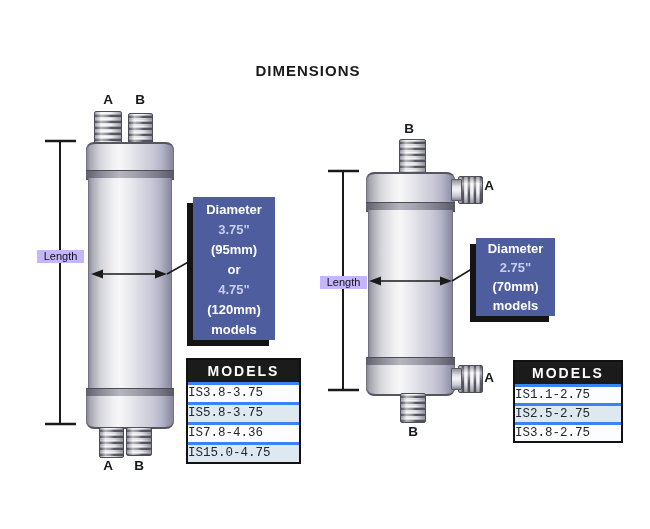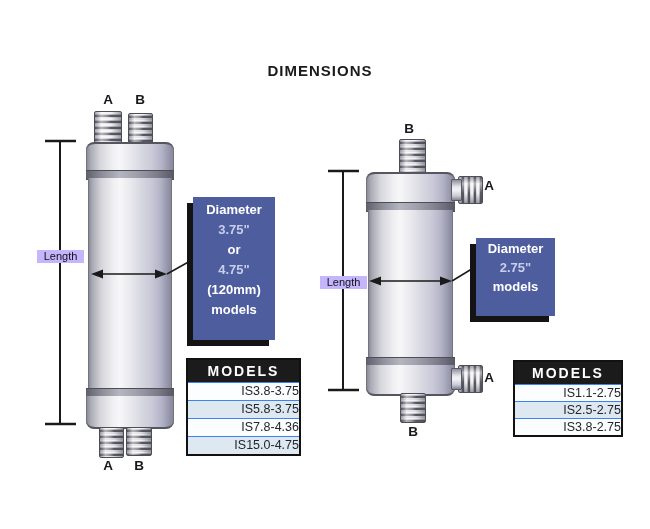--- a/index.html
+++ b/index.html
@@ -55,33 +55,33 @@
   .note-left{padding-top:3px;}
   .note-right .line{line-height:19px;}
   .note-right{padding-top:1px;}
   
   .models{border:2px solid #111;background:#fcfdfe;}
   .models-header{
     background:var(--table-header-bg,#1b1b1b);color:#fff;font-weight:bold;font-size:14px;
     letter-spacing:2px;text-align:center;height:22px;line-height:22px;
   }
   .models-row{
-    font-size:12.5px;color:#23272c;text-align:right;border-top:1px solid #3b82f6;
+    font-size:12.5px;color:#23272c;text-align:left;border-top:3px solid #3b82f6;font-family:Liberation Mono, monospace;
   }
   .models-row.alt{background:var(--table-alt-row,#dde8f1);}
   .models-left .models-row{height:17px;line-height:17px;}
   .models-right .models-row{height:16px;line-height:16px;}
   svg{pointer-events:none;}
 </style>
 </head>
 <body>
 
 <div id="canvas">
 
-  <div class="abs page-title" style="left:250px;top:62px;width:140px;">DIMENSIONS</div>
+  <div class="abs page-title" style="left:238px;top:62px;width:140px;">DIMENSIONS</div>
 
   <div class="abs port-v" style="left:94px;top:111px;width:26px;height:32px;"></div>
   <div class="abs port-v" style="left:128px;top:113px;width:23px;height:30px;"></div>
 
   <div class="abs metal cap-top" style="left:86px;top:142px;width:88px;height:28px;"></div>
   <div class="abs band" style="left:86px;top:170px;width:88px;height:8px;"></div>
   <div class="abs metal body-shell" style="left:88px;top:178px;width:84px;height:210px;"></div>
   <div class="abs band" style="left:86px;top:388px;width:88px;height:8px;"></div>
   <div class="abs metal cap-bottom" style="left:86px;top:396px;width:88px;height:31px;"></div>
 
@@ -141,28 +141,30 @@
       <line x1="452" y1="281" x2="475" y2="267" stroke-width="1.5"></line>
     </g>
   </svg>
 
   <div class="abs length-label" style="left:37px;top:250px;width:47px;">Length</div>
   <div class="abs length-label" style="left:320px;top:276px;width:47px;">Length</div>
 
   <div class="abs note note-left" style="left:193px;top:197px;width:82px;height:140px;">
     <span class="line">Diameter</span>
     <span class="line tint">3.75"</span>
+    <span class="line">(95mm)</span>
     <span class="line">or</span>
     <span class="line tint">4.75"</span>
     <span class="line">(120mm)</span>
     <span class="line">models</span>
   </div>
   <div class="abs note note-right" style="left:476px;top:238px;width:79px;height:77px;">
     <span class="line">Diameter</span>
     <span class="line tint">2.75"</span>
+    <span class="line">(70mm)</span>
     <span class="line">models</span>
   </div>
 
   <div class="abs models models-left" style="left:186px;top:358px;width:111px;">
     <div class="models-header" style="border-top:none;">MODELS</div>
     <div class="models-row">IS3.8-3.75</div>
     <div class="models-row alt">IS5.8-3.75</div>
     <div class="models-row">IS7.8-4.36</div>
     <div class="models-row alt">IS15.0-4.75</div>
   </div>

